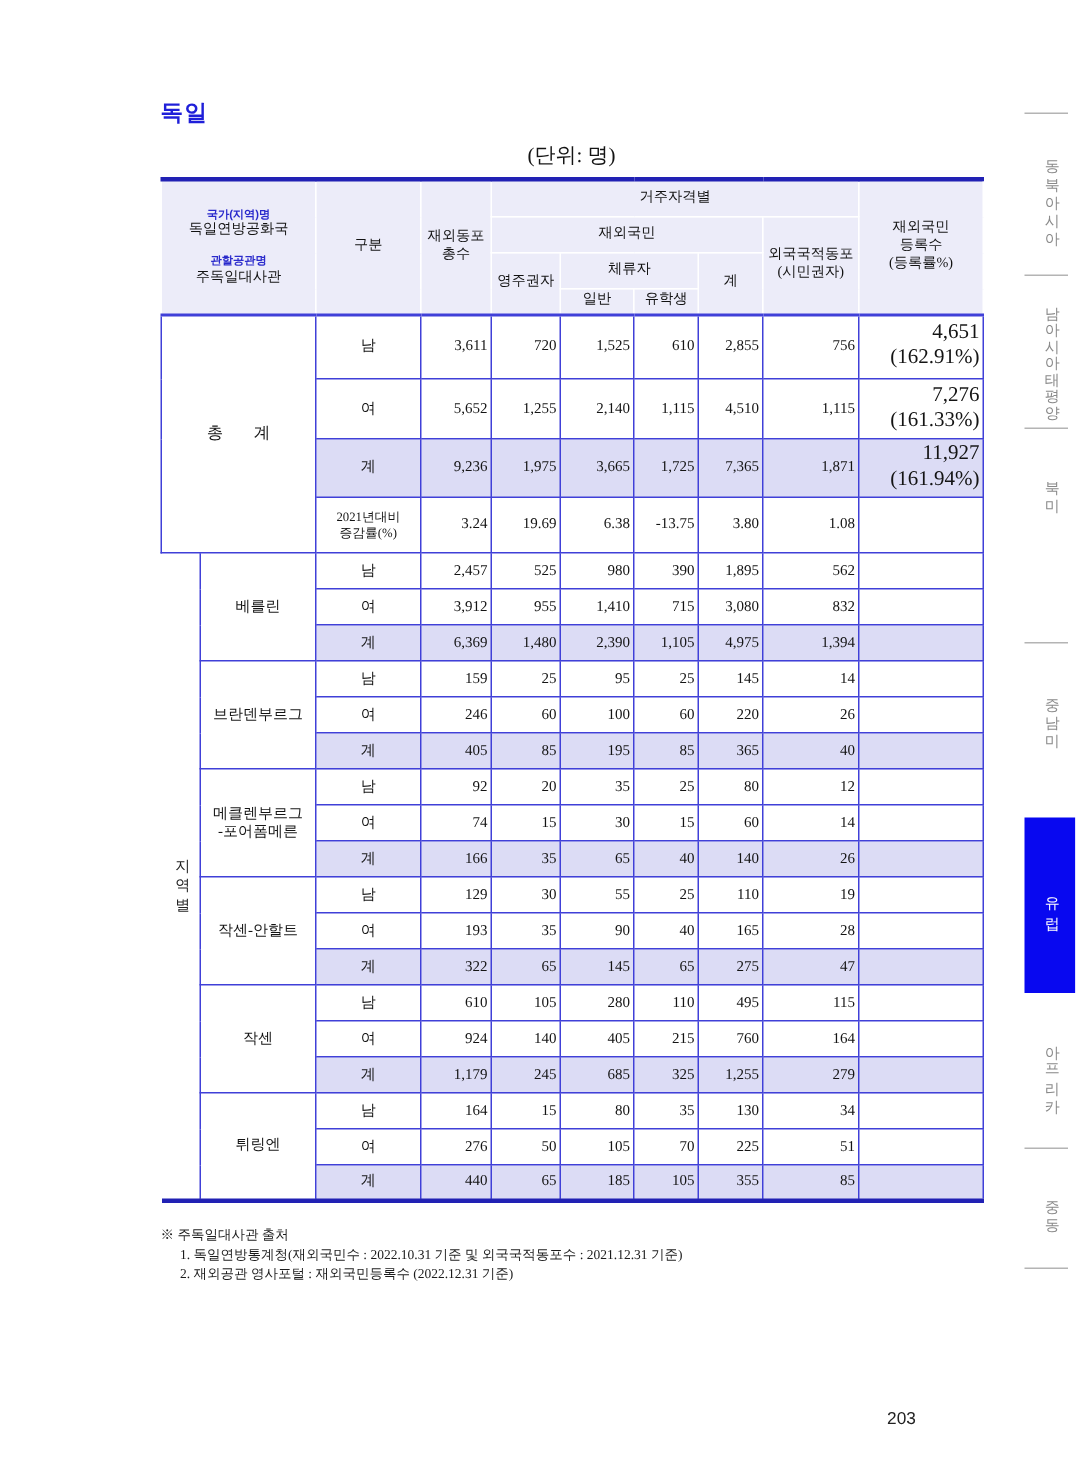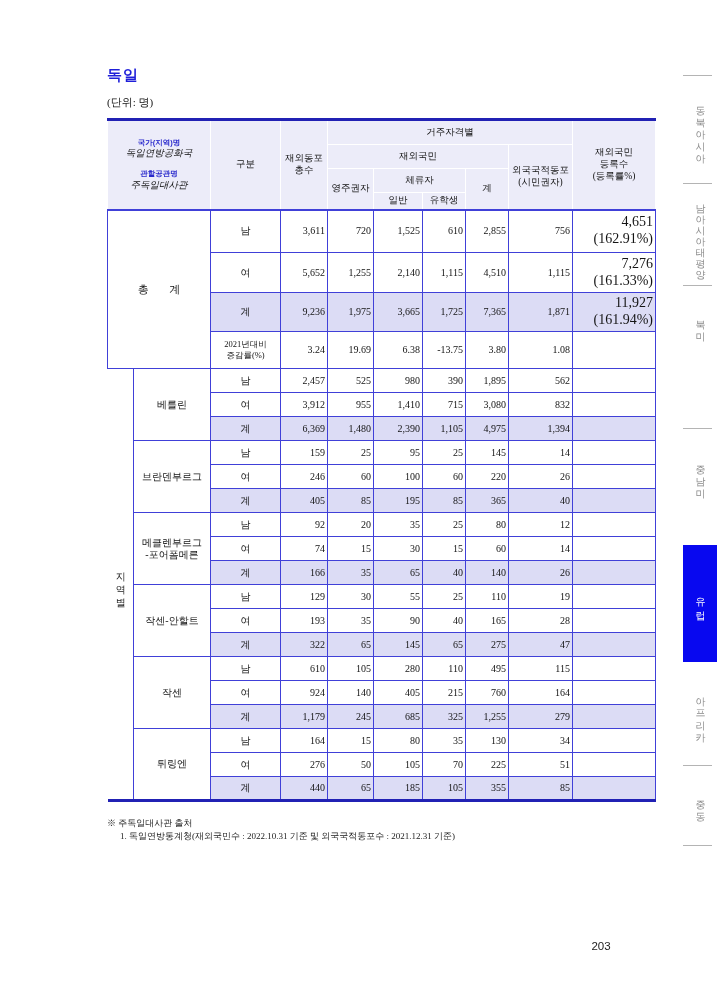--- a/index.html
+++ b/index.html
@@ -17,22 +17,22 @@
   .page{
     position:relative;width:717px;height:981px;background:#fff;overflow:hidden;
     font-family:"Liberation Serif", serif;color:var(--txt);
   }
   .page-title{
     position:absolute;left:107px;top:66px;
     font-family:"Liberation Sans", sans-serif;
     font-size:15px;font-weight:bold;color:var(--accent);letter-spacing:1px;
   }
   .unit-label{
-    position:absolute;left:107px;top:95px;width:548px;text-align:left;
-    font-size:11px;color:var(--txt);
+    position:absolute;left:107px;top:95px;width:548px;text-align:center;
+    font-size:14px;color:var(--txt);
   }
   table.stats{
     position:absolute;left:107px;top:118px;width:548px;
     border-collapse:collapse;table-layout:fixed;
     border-top:3px solid var(--thick);
     border-bottom:3px solid var(--thick);
     font-size:10px;
   }
   table.stats th{
     background:var(--hdr-bg);
@@ -40,21 +40,21 @@
     font-weight:normal;font-size:9.5px;line-height:1.25;
     text-align:center;vertical-align:middle;color:#111;
     padding:1px 2px;
   }
   thead tr:nth-child(1){height:25px;}
   thead tr:nth-child(2){height:24px;}
   thead tr:nth-child(3){height:24px;}
   thead tr:nth-child(4){height:17px;}
   th.info-cell{text-align:left;padding:5px 4px 5px 7px;vertical-align:middle;}
   .info-label{font-family:"Liberation Sans", sans-serif;font-size:7.5px;font-weight:bold;color:var(--label-blue);line-height:1.3;}
-  .info-value{font-size:9.5px;color:#111;line-height:1.35;font-style:italic;}
+  .info-value{font-size:9.5px;color:#111;line-height:1.35;}
   .info-label.mt{margin-top:9px;}
   .pre{white-space:pre-line;}
   table.stats td{
     border:1px solid var(--thin);
     vertical-align:middle;padding:0 2px;line-height:1.2;
   }
   tbody tr:first-child td{border-top:2px solid var(--thin);}
   tr.region-top td{border-top:1.5px solid var(--thin);}
   td.group-cell{text-align:center;word-spacing:1.6em;font-size:11px;}
   td.vert-cell{border-left:none !important;border-bottom:none;text-align:center;}
@@ -375,20 +375,21 @@
           <td class="num">85</td>
           <td class="reg"></td>
         </tr>
       </tbody>
   </table>
 
   <div class="footnote">
     <div>※ 주독일대사관 출처</div>
     <div class="fn-items">
       <div>1. 독일연방통계청(재외국민수 : 2022.10.31 기준 및 외국국적동포수 : 2021.12.31 기준)</div>
+      <div>2. 재외공관 영사포털 : 재외국민등록수 (2022.12.31 기준)</div>
     </div>
   </div>
 
   <div class="page-number">203</div>
 
   <div class="sidebar">
     <div class="sb-divider" style="top:75px"></div>
     <div class="sb-tab" style="top:96px;height:66px">
         <span class="vtext">동북아시아</span>
       </div>

